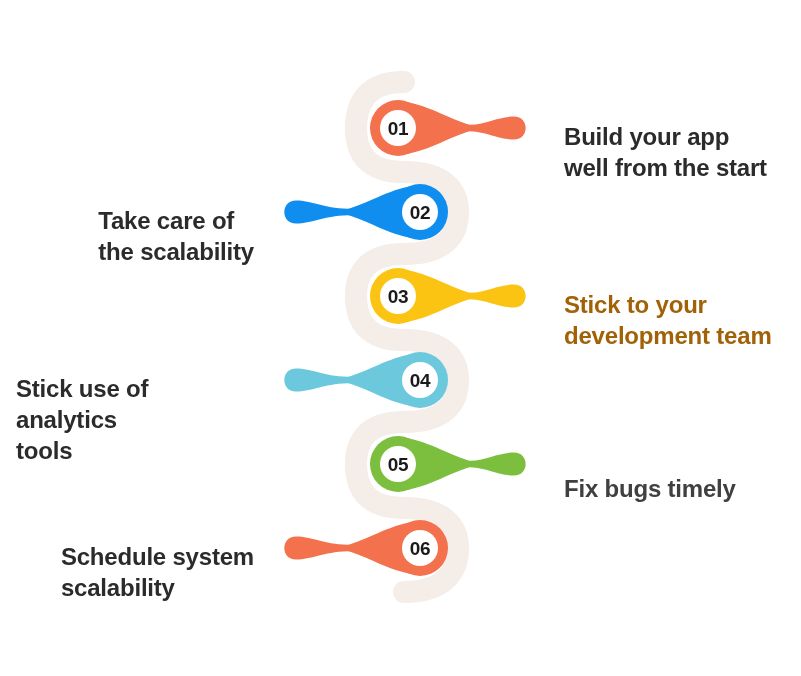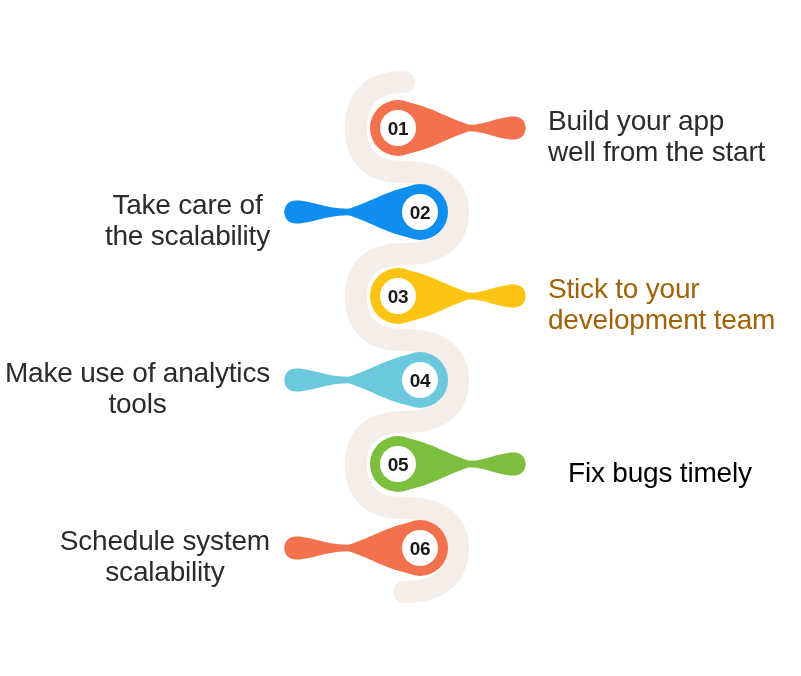--- a/index.html
+++ b/index.html
@@ -23,33 +23,33 @@
   #infographic-svg {
     position: absolute;
     top: 0;
     left: 0;
     width: 801px;
     height: 676px;
   }
   .step-label {
     position: absolute;
     font-family: "Liberation Sans", sans-serif;
-    font-size: 28px;
-    font-weight: 400;
+    font-size: 24px;
+    font-weight: 700;
     line-height: 31px;
     color: #2b2b2b;
     letter-spacing: -0.2px;
     white-space: pre-line;
-    margin: 0;
+    margin: 16px;
   }
   .step-label.right-side {
     text-align: left;
   }
   .step-label.left-side {
-    text-align: center;
+    text-align: left;
   }
   .num-text {
     font-family: "Liberation Sans", sans-serif;
     font-size: 19px;
     font-weight: 700;
     fill: #1a1a1a;
     letter-spacing: -0.4px;
   }
 </style>
 </head>
@@ -116,20 +116,20 @@
 
   </svg>
 
   <div id="labels-layer">
       <div class="step-label right-side" style="top: 105px; color: rgb(43, 43, 43); left: 548px;">Build your app
 well from the start</div>
       <div class="step-label left-side" style="top: 189px; color: rgb(43, 43, 43); right: 531px;">Take care of
 the scalability</div>
       <div class="step-label right-side" style="top: 273px; color: #a16207; left: 548px;">Stick to your
 development team</div>
-      <div class="step-label left-side" style="top: 357px; color: rgb(43, 43, 43); right: 531px;">Make use of analytics
+      <div class="step-label left-side" style="top: 357px; color: rgb(43, 43, 43); right: 531px;">Stick use of analytics
 tools</div>
-      <div class="step-label right-side" style="top: 457px; color: #000000; left: 568px;">Fix bugs timely</div>
+      <div class="step-label right-side" style="top: 457px; color: #404040; left: 548px;">Fix bugs timely</div>
       <div class="step-label left-side" style="top: 525px; color: rgb(43, 43, 43); right: 531px;">Schedule system
 scalability</div>
     </div>
 
 </div>
 
 </body></html>

